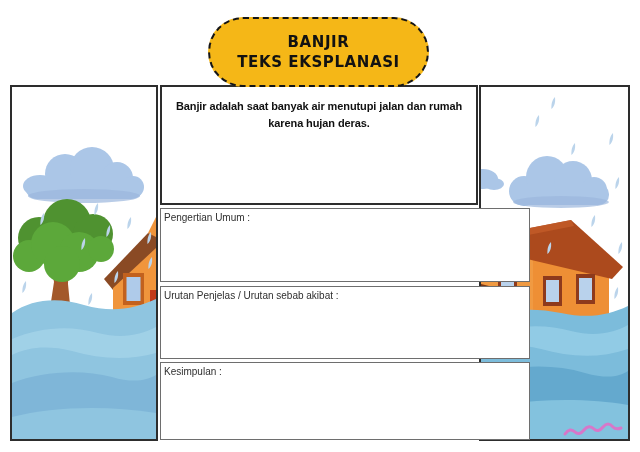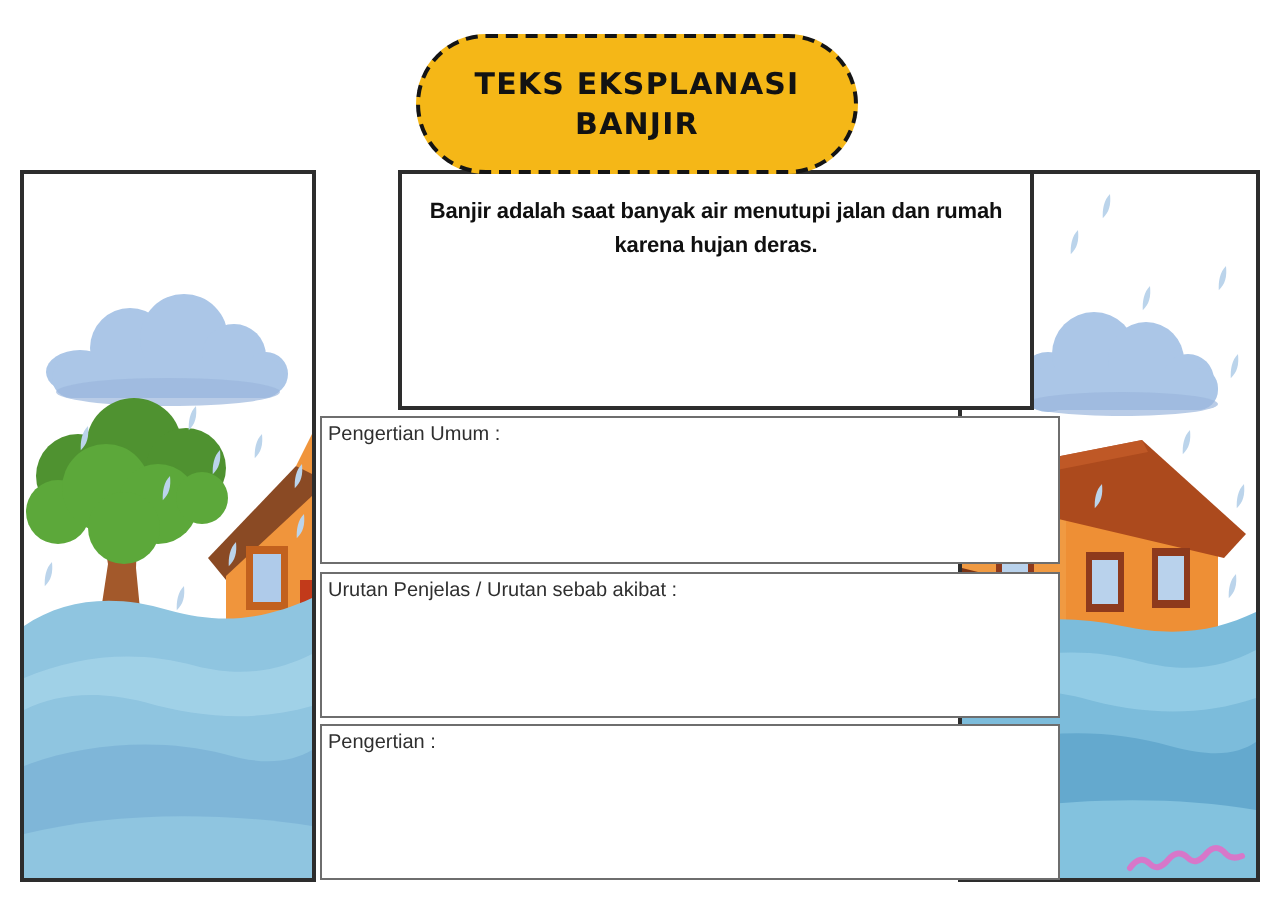--- a/index.html
+++ b/index.html
@@ -25,21 +25,20 @@
   }
   .panel-left{left:10px;width:148px;}
   .panel-right{left:479px;width:151px;}
   .panel svg{display:block;width:100%;height:100%;}
   
   .main-text-box{
     position:absolute;left:160px;top:85px;width:318px;height:120px;
     border:2px solid #2d2d2d;box-sizing:border-box;background:#fff;z-index:2;
     display:flex;flex-direction:column;justify-content:flex-start;
     padding:11px 5px 0 5px;
-    margin-left:39px;
   }
   .main-text-box p{
     margin:0;font-size:11px;font-weight:bold;color:#101010;
     text-align:center;line-height:1.5;letter-spacing:-.1px;
   }
   .answer-box{
     position:absolute;left:160px;width:370px;border:1px solid #6e6e6e;
     box-sizing:border-box;background:#fff;z-index:1;
   }
   .answer-box .label{
@@ -49,22 +48,22 @@
   .box-1{top:208px;height:74px;}
   .box-2{top:286px;height:73px;}
   .box-3{top:362px;height:78px;}
 </style>
 </head>
 <body>
 
 <div class="page">
 
   <div class="badge">
+    <span class="badge-line">BANJIR</span>
     <span class="badge-line">TEKS EKSPLANASI</span>
-    <span class="badge-line">BANJIR</span>
   </div>
 
   <div class="panel panel-left">
     <svg viewBox="0 0 144 352" preserveAspectRatio="none">
 
       <g fill="#ABC6E7">
         <ellipse cx="28" cy="99" rx="17" ry="11"></ellipse>
         <circle cx="53" cy="87" r="20"></circle>
         <circle cx="80" cy="82" r="22"></circle>
         <circle cx="105" cy="91" r="16"></circle>
@@ -181,16 +180,16 @@
     <p>Banjir adalah saat banyak air menutupi jalan dan rumah karena hujan deras.</p>
   </div>
 
   <div class="answer-box box-1">
     <span class="label">Pengertian Umum :</span>
   </div>
   <div class="answer-box box-2">
     <span class="label">Urutan Penjelas / Urutan sebab akibat :</span>
   </div>
   <div class="answer-box box-3">
-    <span class="label">Pengertian :</span>
+    <span class="label">Kesimpulan :</span>
   </div>
 
 </div>
 
 </body></html>

